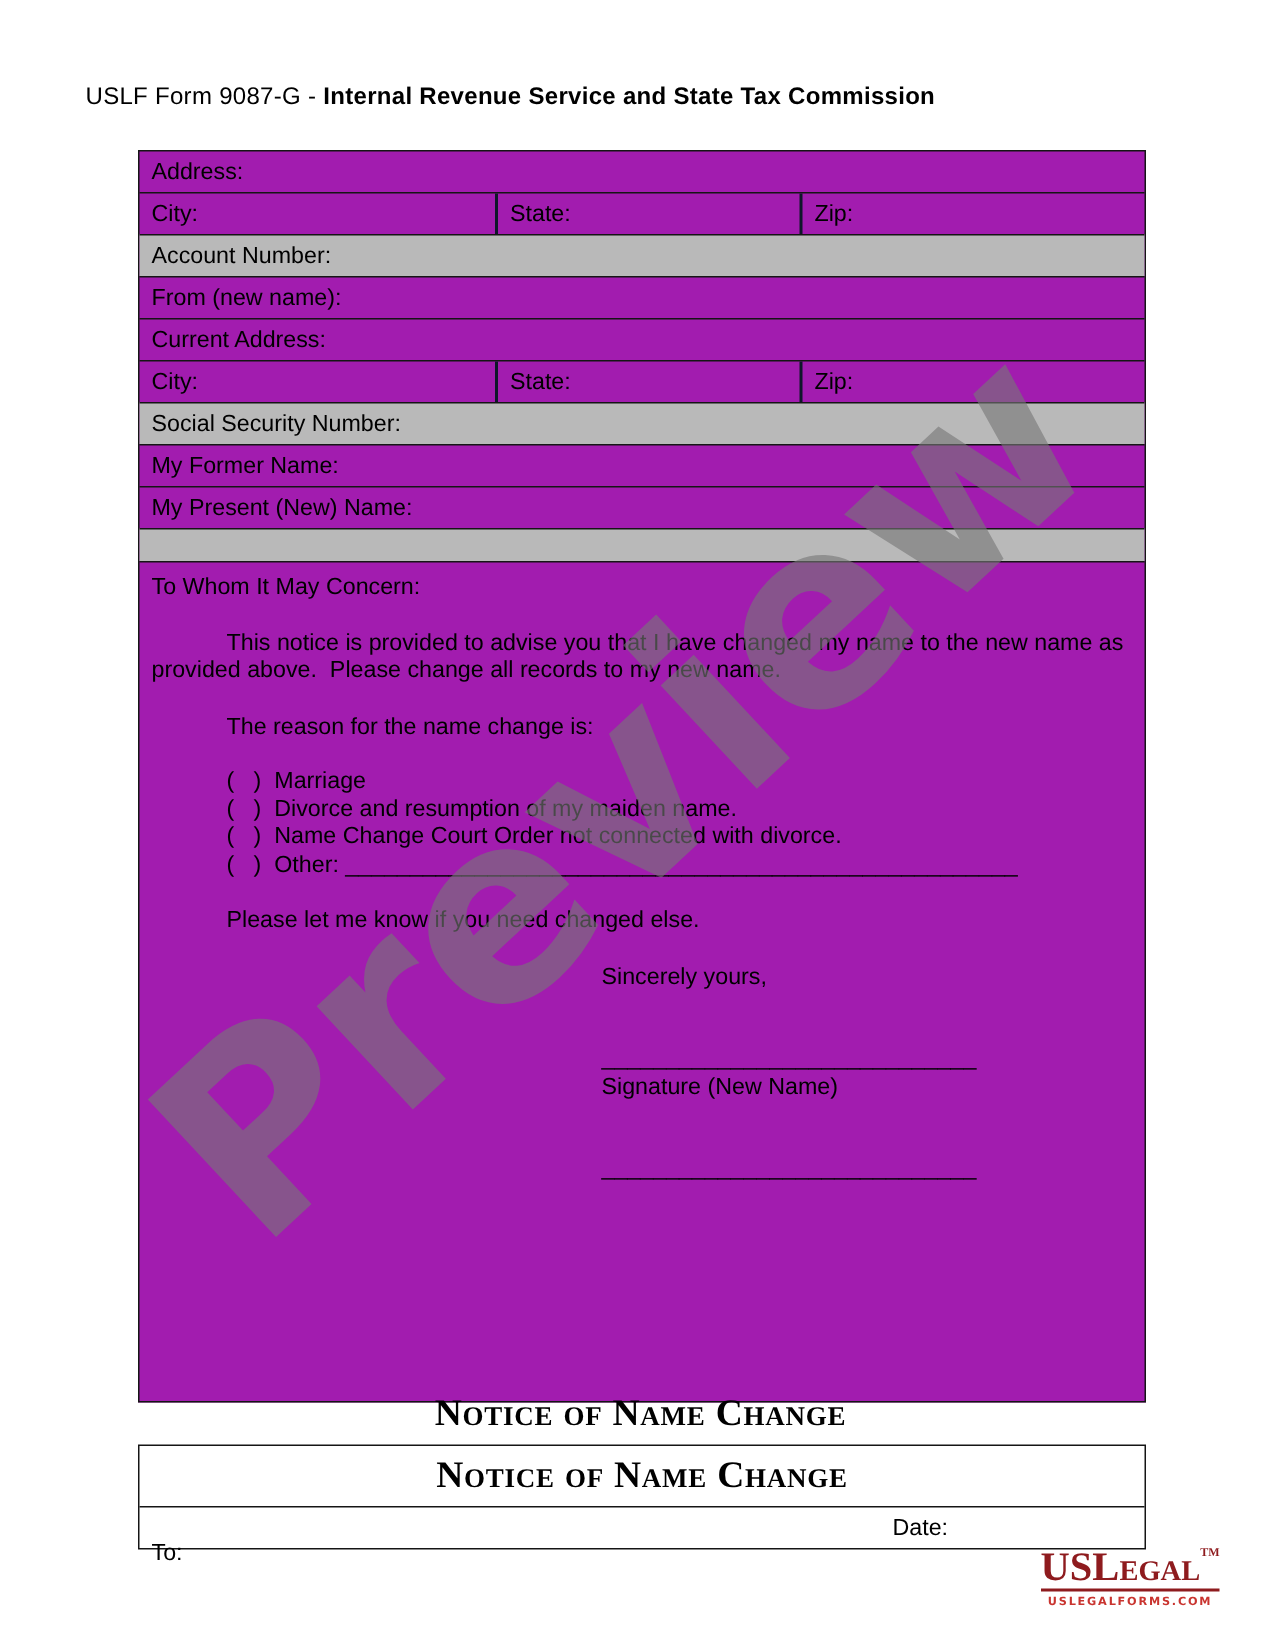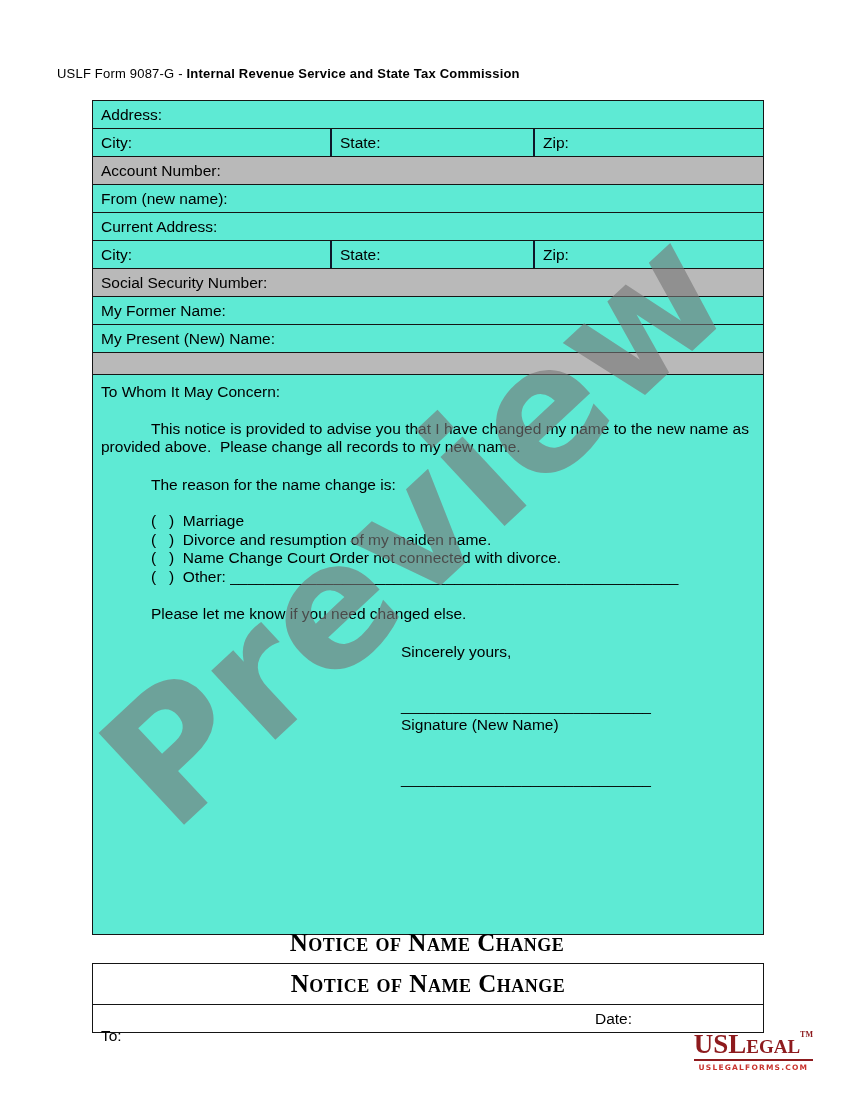--- a/index.html
+++ b/index.html
@@ -1,23 +1,23 @@
 <!DOCTYPE html>
 <html><head>
 <meta charset="utf-8">
 <style>
   html,body{margin:0;padding:0;}
   body{
     width:850px;height:1100px;background:#ffffff;position:relative;overflow:hidden;
     font-family:"Liberation Sans",sans-serif;color:#000;
   }
-  .doc-header{position:absolute;left:57px;top:66px;font-size:13px;letter-spacing:0.2px;white-space:pre;}
+  .doc-header{position:absolute;left:57px;top:56px;font-size:16px;letter-spacing:0.2px;white-space:pre;}
   .doc-header .bold{font-weight:bold;}
 
-  .form-box{position:absolute;left:92px;top:100px;width:670px;border:1px solid #151515;background:#5eead4;}
+  .form-box{position:absolute;left:92px;top:100px;width:670px;border:1px solid #151515;background:#a21caf;}
   .frow{border-top:1px solid #151515;height:27px;display:flex;align-items:center;font-size:15.5px;box-sizing:content-box;}
   .form-box .frow:first-child{border-top:none;}
   .frow.single{padding-left:8px;}
   .cell{display:flex;align-items:center;height:100%;padding-left:8px;box-sizing:border-box;}
   .cell + .cell{border-left:2px solid #0f172a;}
   .c-city{width:237px;}
   .c-state{width:203px;}
   .c-zip{flex:1;}
   .shade{background:#b9b9b9;}
   .empty-row{height:21px;}

